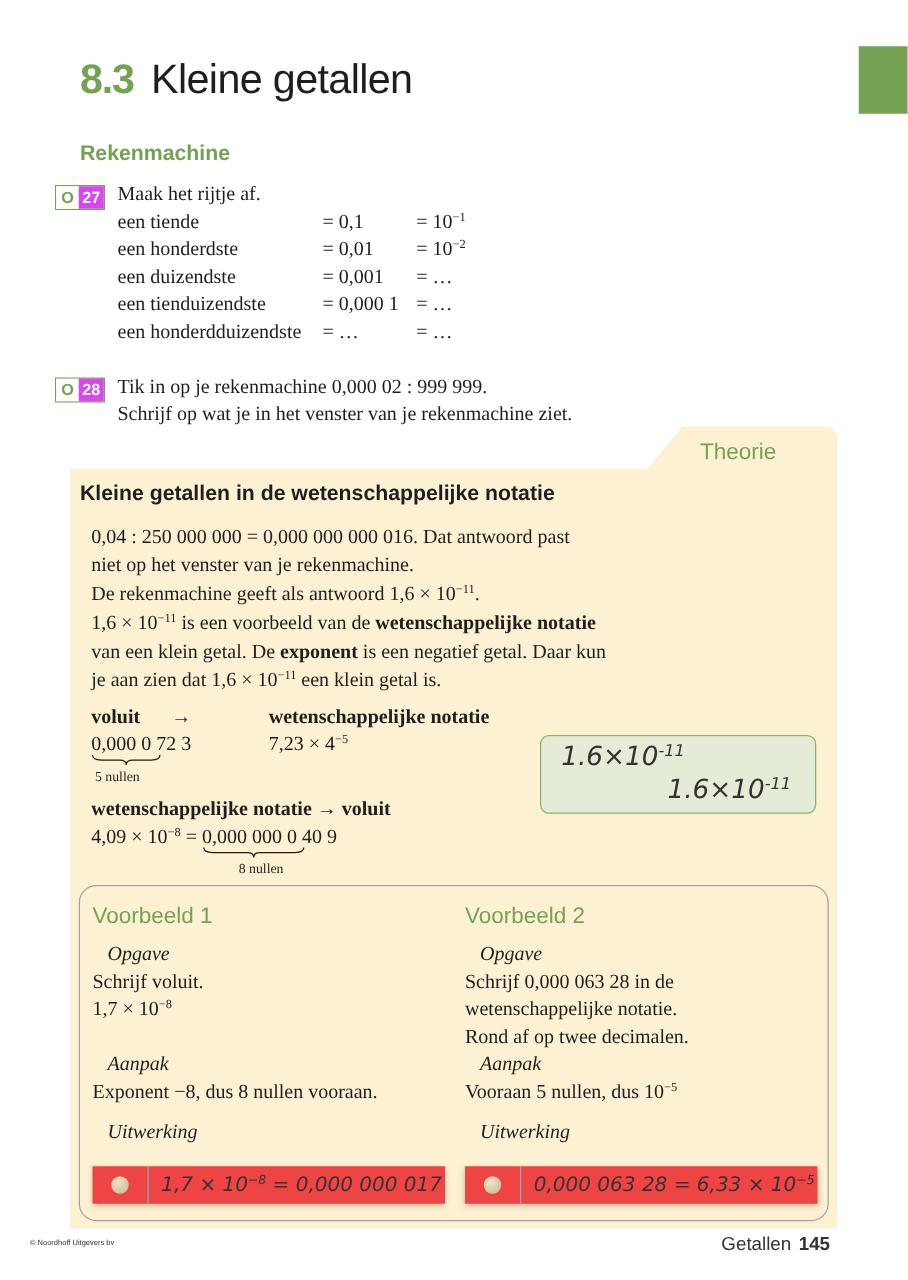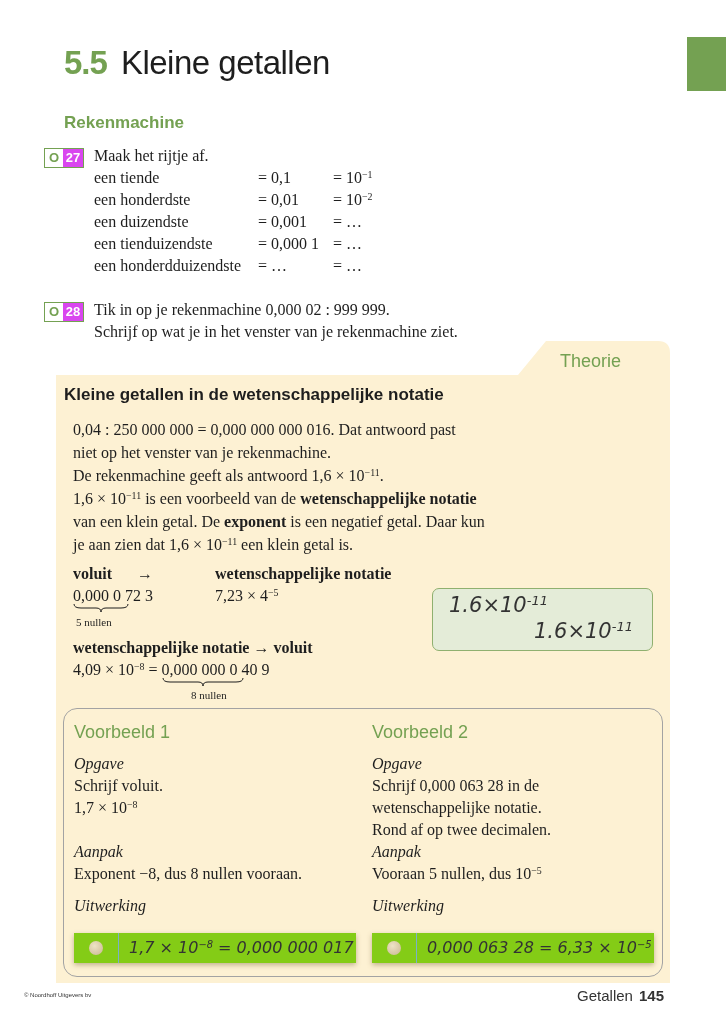--- a/index.html
+++ b/index.html
@@ -36,37 +36,37 @@
   .brace-label { position:absolute; font-size:11px; white-space:nowrap; }
 
   #calc { position:absolute; left:376px; top:247px; width:219px; height:61px; background:#e4ecd8;
       border:1.5px solid #8fb06f; border-radius:7px; font-family:"DejaVu Sans", sans-serif; font-style:italic; font-size:21px; color:#333; }
   #calc .l1 { position:absolute; left:16px; top:4px; }
   #calc .l2 { position:absolute; left:101px; top:30px; }
 
   #examples { position:absolute; left:7px; top:367px; width:598px; height:267px; border:1px solid #a3a3a3; border-radius:14px; }
   .ex-col { position:absolute; top:12px; width:285px; font-size:16px; line-height:22px; }
   .ex-col .vb { font-family:"Liberation Sans", sans-serif; font-size:18px; color:#74a152; margin-bottom:10px; }
-  .ex-col i { font-style:italic; }
-  .result-box { position:absolute; height:30px; background:#84cc16; box-shadow:0 2px 5px rgba(120,100,60,0.45);
+  .ex-col i { font-style:italic;margin-left:12px; }
+  .result-box { position:absolute; height:30px; background:#ef4444; box-shadow:0 2px 5px rgba(120,100,60,0.45);
       font-family:"DejaVu Sans", sans-serif; font-size:16px; color:#333; }
   .result-box .dot { position:absolute; left:15px; top:8px; width:14px; height:14px; border-radius:50%;
       background:radial-gradient(circle at 40% 35%, #eee3c6, #c9b78f); }
   .result-box .sep { position:absolute; left:44px; top:0; width:1px; height:30px; background:#7ab0c8; }
   .result-box .txt { position:absolute; left:55px; top:5px; white-space:nowrap; font-style:italic; }
 
   #footer-left { position:absolute; left:24px; top:992px; font-family:"Liberation Sans", sans-serif; font-size:6px; color:#333; }
   #footer-right { position:absolute; right:62px; top:987px; font-family:"Liberation Sans", sans-serif; font-size:15px; color:#333; }
   #footer-right b { margin-left:6px; }
 </style>
 </head>
 <body>
 
 <div id="chapter-title">
-  <span class="num">5.5</span><span>Kleine getallen</span>
+  <span class="num">8.3</span><span>Kleine getallen</span>
 </div>
 <div id="chapter-tab"></div>
 <div id="section-heading">Rekenmachine</div>
 
 <div class="ex-badge" style="left:44px; top:148px;">
   <span class="o">O</span>
     <span class="n">27</span>
 </div>
 <div class="ex-text" style="top:145px;">
   <div>Maak het rijtje af.</div>

